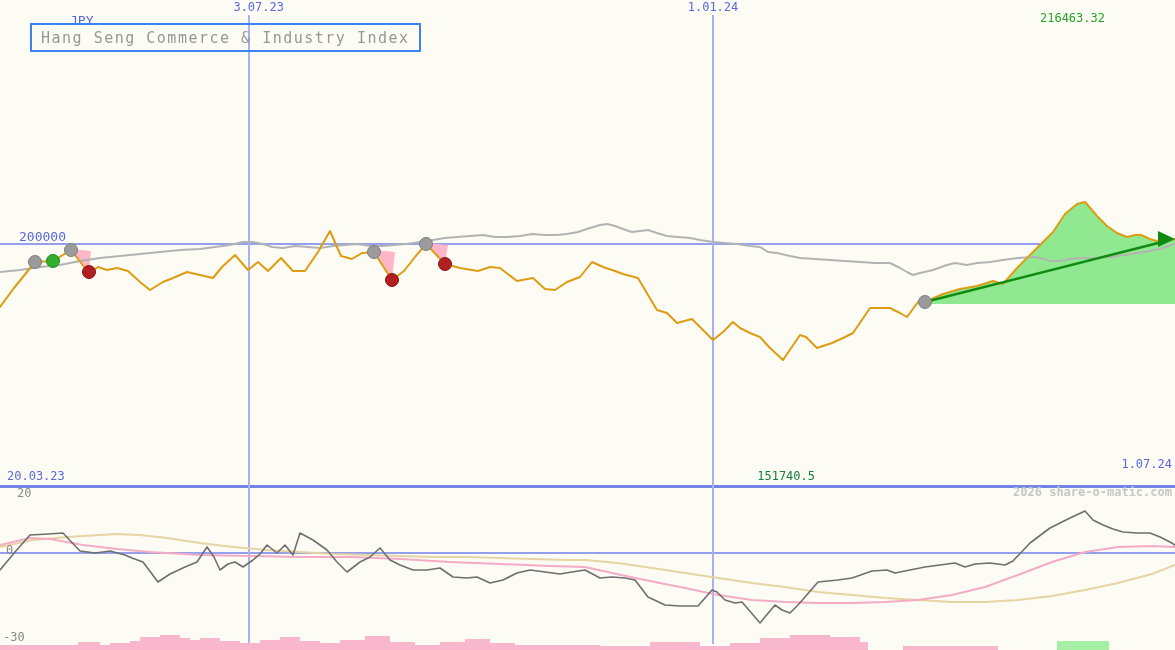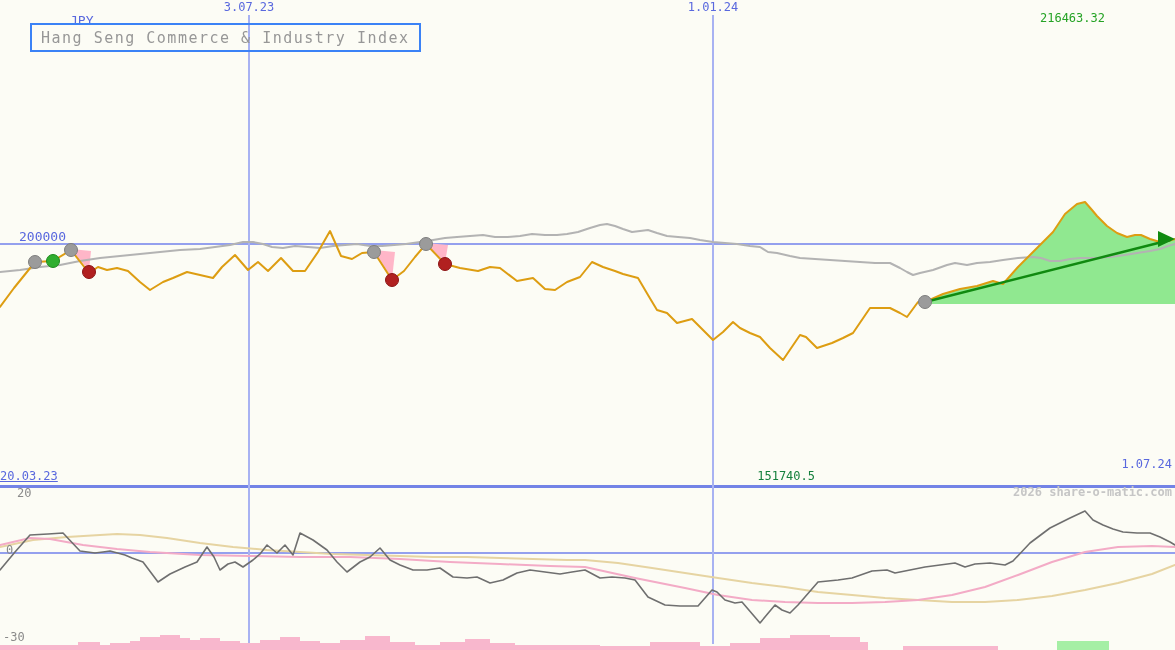--- a/index.html
+++ b/index.html
@@ -23,25 +23,25 @@
   .lbl.maroon{color:#15803d;text-align:right;}
   .lbl.gray{color:#8a8a8a;}
   .jpy{left:22px;top:14px;font-size:13px;margin-left:48px;}
   .title-box{
     position:absolute;left:30px;top:23px;
     border:2px solid #3b82f6;
     color:#979797;background:transparent;
     font-size:15px;letter-spacing:1.5px;
     padding:4px 9px 3px 9px;
   }
-  .top-date-1{left:214px;top:1px;width:70px;text-align:center;}
+  .top-date-1{left:214px;top:1px;width:70px;text-align:right;}
   .top-date-2{left:678px;top:1px;width:70px;text-align:center;}
   .last-price{right:70px;top:12px;}
   .price-level{left:19px;top:230px;font-size:13px;}
-  .bl-date{left:0;top:470px;text-decoration:underline;}
+  .bl-date{left:7px;top:470px;}
   .mid-price{left:735px;top:470px;width:80px;text-align:center;}
   .br-date{right:3px;top:458px;text-align:center;}
   .watermark{right:3px;top:486px;color:#c6c6c6;font-weight:bold;font-size:12px;}
   .osc20{left:17px;top:487px;text-align:right;}
   .osc0{left:6px;top:544px;}
   .oscm30{left:3px;top:631px;}
 </style>
 </head>
 <body>
 

